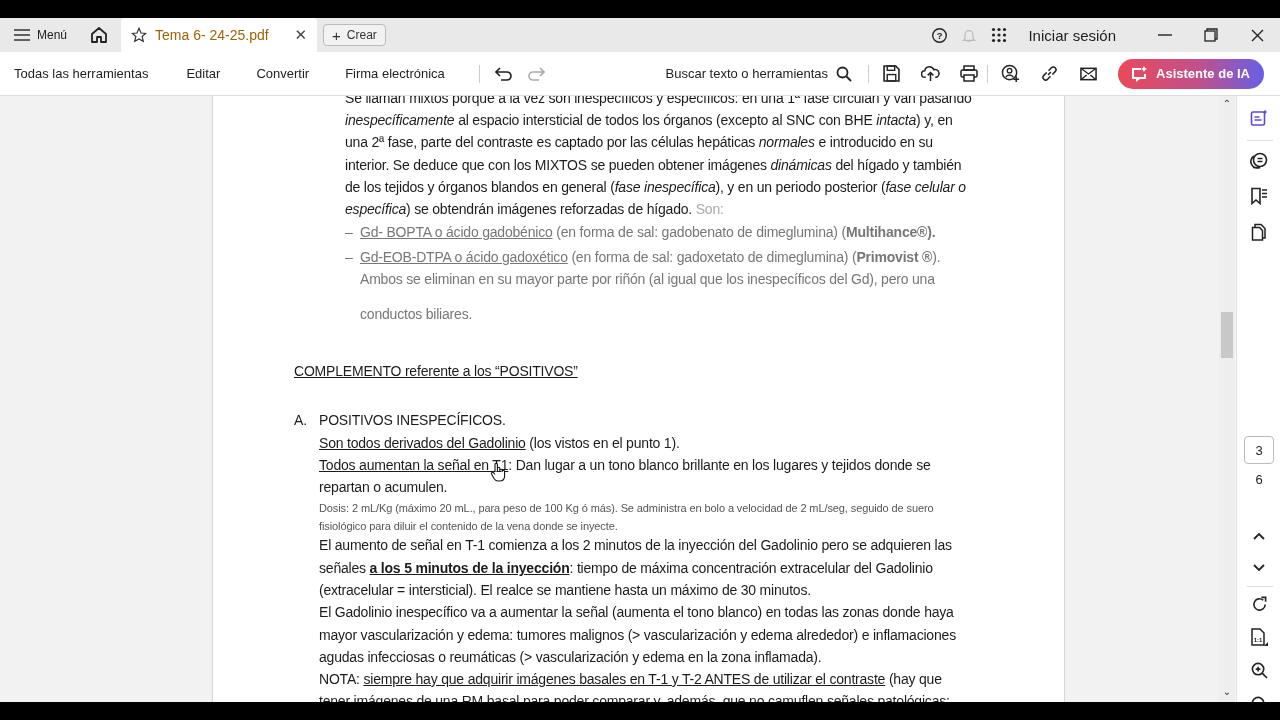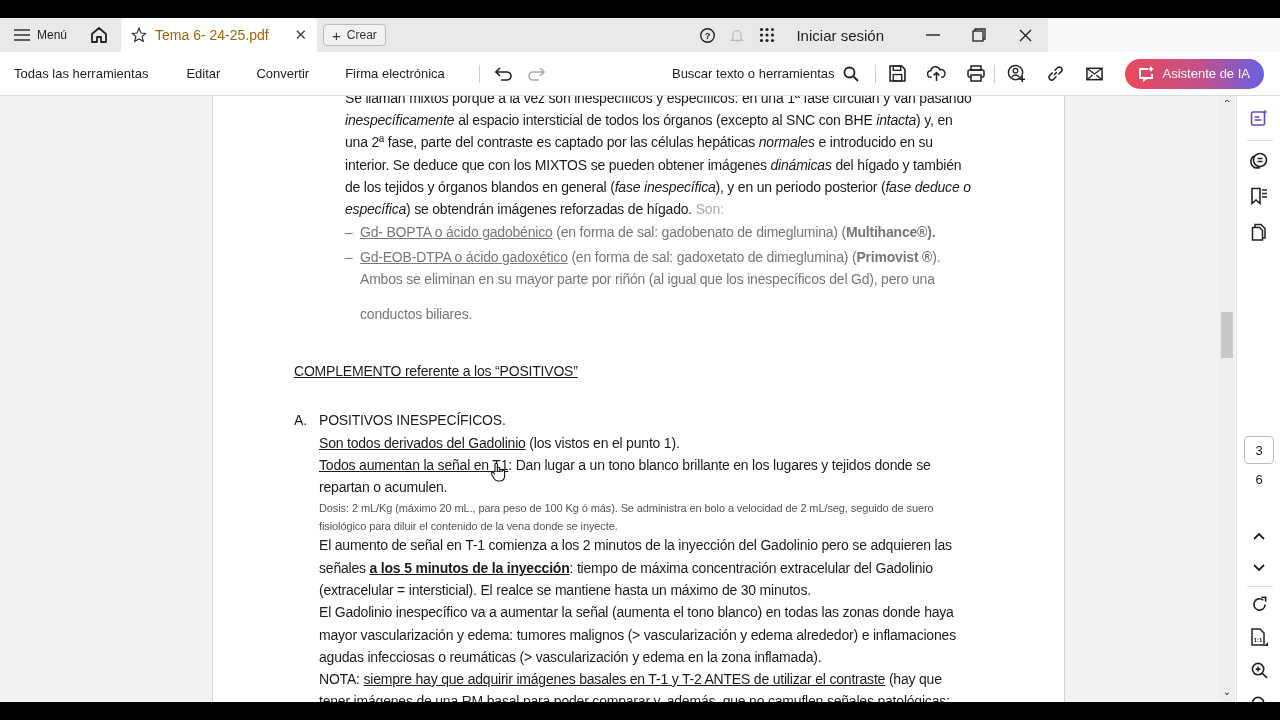--- a/index.html
+++ b/index.html
@@ -1,38 +1,38 @@
 <!DOCTYPE html>
 <html><head>
 <meta charset="utf-8">
 <style>
 *{box-sizing:border-box;margin:0;padding:0}
 html,body{width:1280px;height:720px;overflow:hidden;background:#000;font-family:"Liberation Sans",sans-serif;}
 #app{position:absolute;left:0;top:18px;width:1280px;height:684px;background:#f8f8f8;overflow:hidden}
 
-.tabbar{position:absolute;left:0;top:0;width:1048px;height:34px;background:#e9e9e9;display:flex;align-items:center}
+.tabbar{position:absolute;left:0;top:0;width:1280px;height:34px;background:#e9e9e9;display:flex;align-items:center}
 .menu-btn{display:flex;align-items:center;gap:7px;padding:0 14px;height:34px;font-size:12px;color:#222;cursor:pointer}
 .home-btn{width:36px;height:34px;display:flex;align-items:center;justify-content:center;cursor:pointer}
 .tab{height:34px;background:#fff;display:flex;align-items:center;padding:0 10px;gap:8px;width:196px;margin-left:4px;border-radius:4px 4px 0 0}
 .tab .title{font-size:14px;color:#a16207;flex:1}
 .tab .close{font-size:15px;color:#444;cursor:pointer}
 .create-btn{margin-left:6px;height:22px;border:1px solid #bbb;border-radius:4px;display:flex;align-items:center;gap:6px;padding:0 8px;font-size:12px;color:#333;background:#f2f2f2;cursor:pointer}
 .tab-right{margin-left:auto;display:flex;align-items:center;height:34px}
 .tab-right .ico{width:30px;height:34px;display:flex;align-items:center;justify-content:center;cursor:pointer}
 .signin{font-size:15px;color:#222;margin:0 26px 0 14px;cursor:pointer}
 .winbtn{width:46px;height:34px;display:flex;align-items:center;justify-content:center;cursor:pointer}
 
 .toolbar{position:absolute;left:0;top:34px;width:1280px;height:44px;background:#fff;border-bottom:1px solid #ddd;display:flex;align-items:center}
 .tb-item{font-size:13px;color:#222;padding:0 0 0 14px;margin-right:22px;cursor:pointer;white-space:nowrap}
 .tb-item:first-child{margin-right:24px}
 .sep{width:1px;height:18px;background:#ccc;margin:0 8px}
 .tb-icon{width:32px;height:32px;display:flex;align-items:center;justify-content:center;cursor:pointer}
 .search{display:flex;align-items:center;gap:8px;font-size:13px;color:#222;margin-left:auto;cursor:pointer}
 .tb-right{display:flex;align-items:center;margin-left:16px}
-.ai-btn{margin-left:14px;margin-right:16px;height:30px;border-radius:15px;background:linear-gradient(90deg,#ea4a5a,#c2508a 55%,#6660e6);color:#fff;font-weight:normal;font-size:13px;display:flex;align-items:center;gap:8px;padding:0 14px 0 12px;cursor:pointer}
+.ai-btn{margin-left:14px;margin-right:16px;height:30px;border-radius:15px;background:linear-gradient(90deg,#ea4a5a,#c2508a 55%,#6660e6);color:#fff;font-weight:bold;font-size:13px;display:flex;align-items:center;gap:8px;padding:0 14px 0 12px;cursor:pointer}
 
 .docarea{position:absolute;left:0;top:78px;width:1222px;height:606px;background:#f2f2f2;overflow:hidden}
 .page{position:absolute;left:212px;top:-10px;width:853px;height:640px;background:#fff;border-left:1px solid #d6d6d6;border-right:1px solid #d6d6d6}
 .p{position:absolute;font-family:"Liberation Sans",sans-serif;font-size:14px;color:#1c1c1c;white-space:nowrap;letter-spacing:-0.2px}
 .gray{color:#777}
 .u{text-decoration:underline}
 .b{font-weight:bold}
 .i{font-style:italic}
 .small{font-size:11px;color:#555;letter-spacing:-0.1px}
 
@@ -194,21 +194,21 @@
       </div>
     </div>
   </div>
 
   <div class="docarea">
     <div class="page">
       <div class="p" style="left:132px;top:4px"><span>Se llaman mixtos porque a la vez son inespecíficos y específicos: en una 1ª fase circulan y van pasando</span></div>
       <div class="p" style="left:132px;top:26px"><span class="i">inespecíficamente</span><span> al espacio intersticial de todos los órganos (excepto al SNC con BHE </span><span class="i">intacta</span><span>) y, en</span></div>
       <div class="p" style="left:132px;top:48px"><span>una 2ª fase, parte del contraste es captado por las células hepáticas </span><span class="i">normales</span><span> e introducido en su</span></div>
       <div class="p" style="left:132px;top:71px"><span>interior. Se deduce que con los MIXTOS se pueden obtener imágenes </span><span class="i">dinámicas</span><span> del hígado y también</span></div>
-      <div class="p" style="left:132px;top:93px"><span>de los tejidos y órganos blandos en general (</span><span class="i">fase inespecífica</span><span>), y en un periodo posterior (</span><span class="i">fase deduce o</span></div>
+      <div class="p" style="left:132px;top:93px"><span>de los tejidos y órganos blandos en general (</span><span class="i">fase inespecífica</span><span>), y en un periodo posterior (</span><span class="i">fase celular o</span></div>
       <div class="p" style="left:132px;top:115px"><span class="i">específica</span><span>) se obtendrán imágenes reforzadas de hígado. </span><span style="color:#aaa">Son:</span></div>
 
       <div class="p gray" style="left:132px;top:138px"><span>–</span>&nbsp; <span class="u">Gd- BOPTA o ácido gadobénico</span><span> (en forma de sal: gadobenato de dimeglumina) (</span><span class="b">Multihance®).</span></div>
       <div class="p gray" style="left:132px;top:163px"><span>–</span>&nbsp; <span class="u">Gd-EOB-DTPA o ácido gadoxético</span><span> (en forma de sal: gadoxetato de dimeglumina)  (</span><span class="b">Primovist ®</span><span>).</span></div>
       <div class="p gray" style="left:147px;top:185px"><span>Ambos se eliminan en su mayor parte por riñón (al igual que los inespecíficos del Gd), pero una</span></div>
       <div class="p gray" style="left:147px;top:220px"><span>conductos biliares.</span></div>
 
       <div class="p u" style="left:81px;top:277px">COMPLEMENTO referente a los “POSITIVOS”</div>
 
       <div class="p" style="left:81px;top:326px">A.</div>

